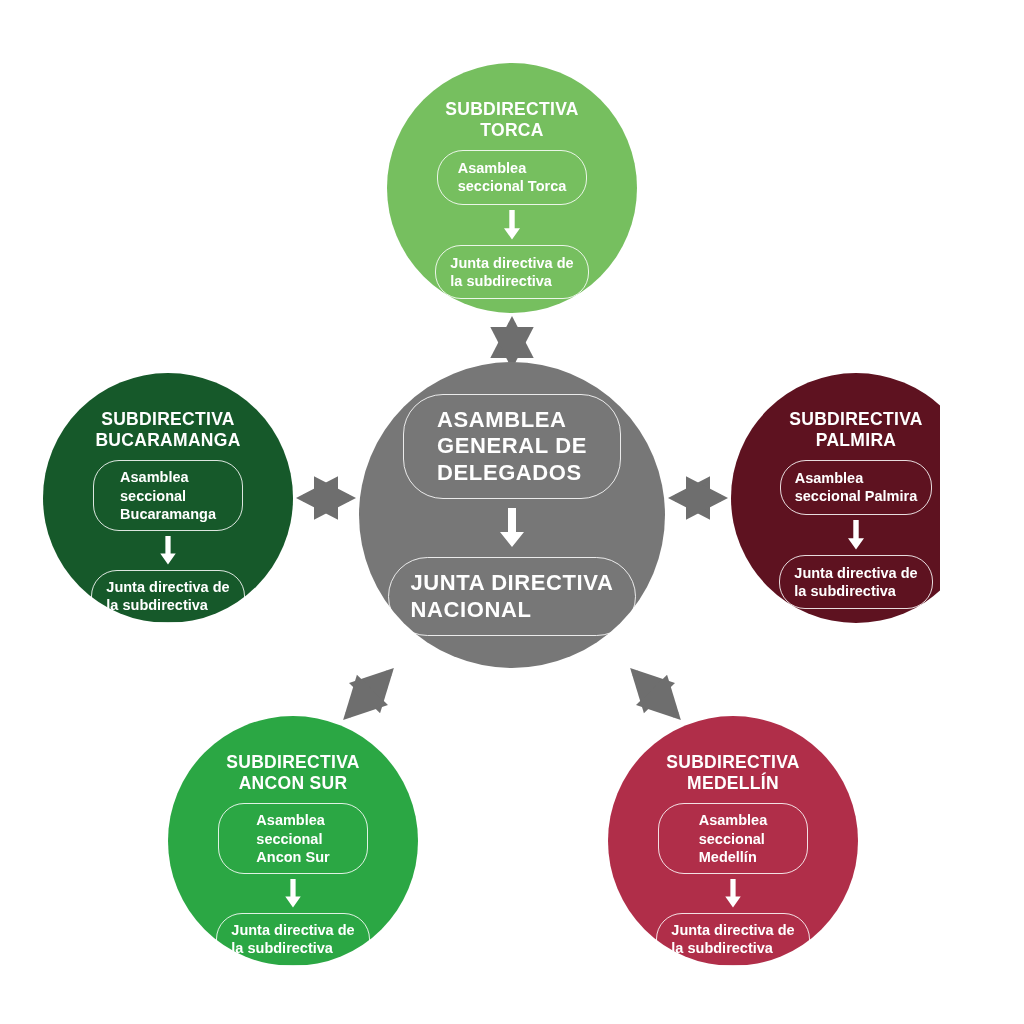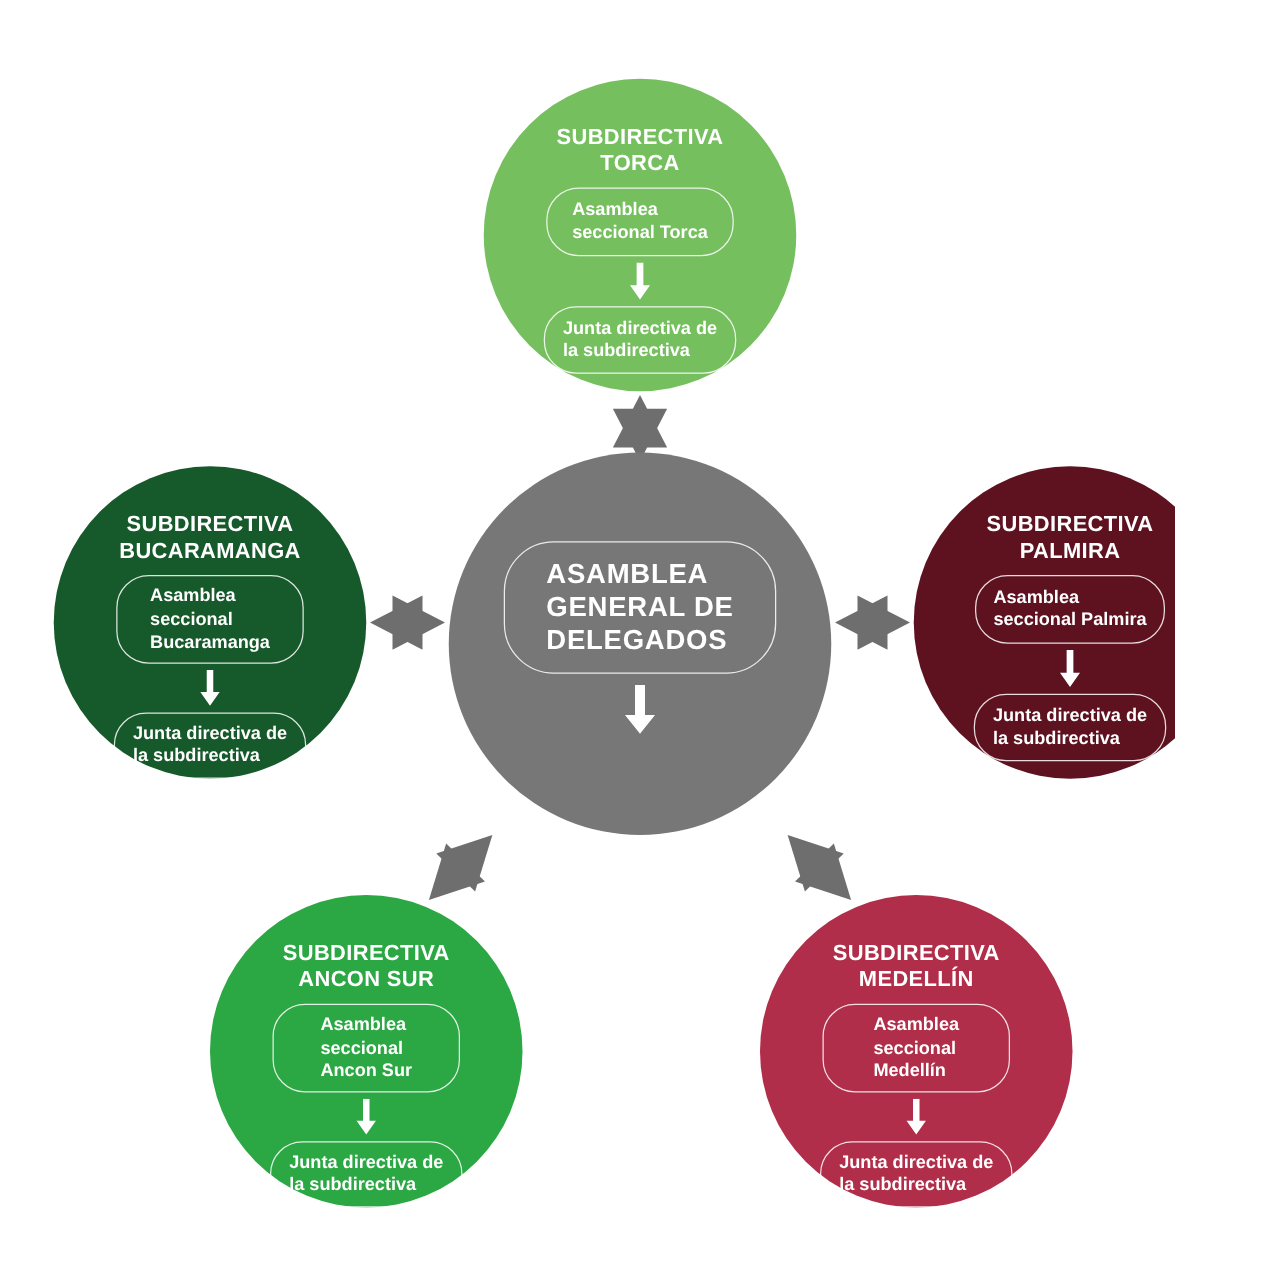--- a/index.html
+++ b/index.html
@@ -201,15 +201,17 @@
 la subdirectiva</div>
   </div>
 
   <div class="node center" id="node-center" style="left: 359px; top: 362px; background: rgb(119, 119, 119);">
     <div class="pill assembly">ASAMBLEA
 GENERAL DE
 DELEGADOS</div>
     <svg class="inner-arrow" width="26" height="40" viewBox="0 0 26 40">
       <path d="M9,0 H17 V24 H25 L13,39 L1,24 H9 Z" fill="#ffffff"></path>
     </svg>
+    <div class="pill board">JUNTA DIRECTIVA
+NACIONAL</div>
   </div>
 
 </div>
 
 </body></html>

